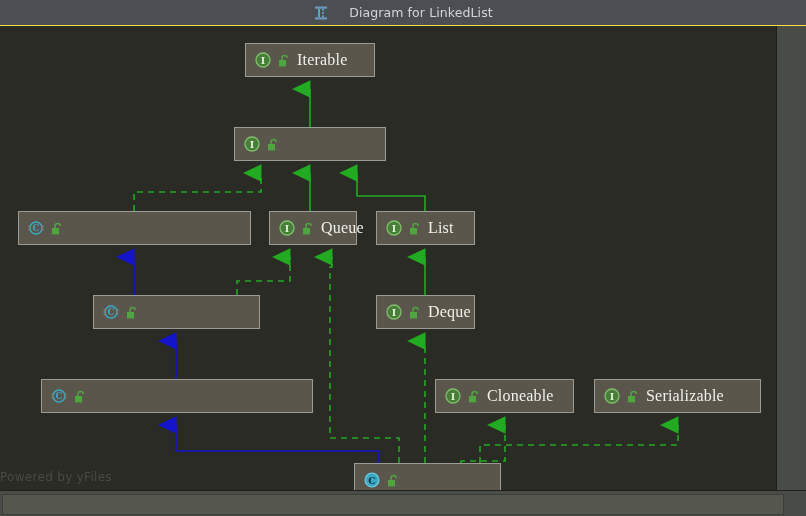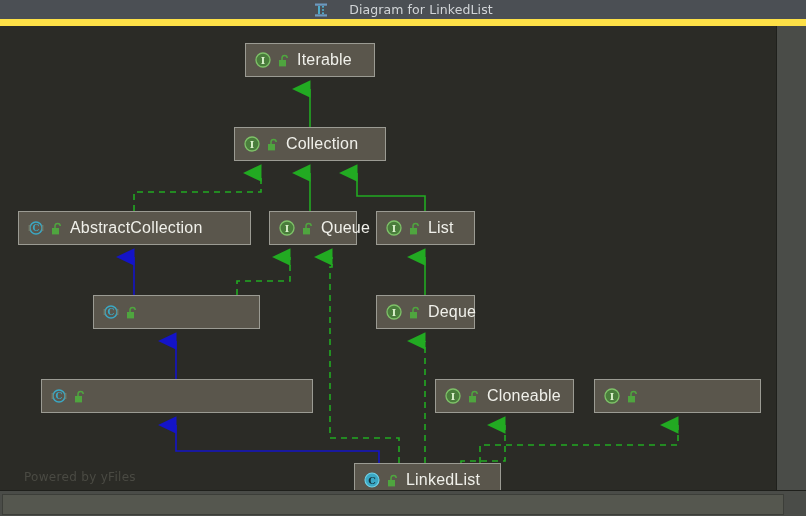--- a/index.html
+++ b/index.html
@@ -13,21 +13,21 @@
     position: relative;
     width: 806px; height: 516px;
     background: #2b2b26;
   }
 
   
   #titlebar {
     position: absolute; left: 0; top: 0;
     width: 806px; height: 26px;
     background: #4b4f54;
-    border-bottom: 7px solid #fde047;
+    border-bottom: 1px solid #fde047;
     display: flex; align-items: center; justify-content: center;
     gap: 20px;
     user-select: none;
   }
   #titlebar .tb-icon { width: 16px; height: 16px; display: block; }
   #titlebar .tb-text {
     font-family: "DejaVu Sans", sans-serif;
     font-size: 12.5px;
     color: #d2d5d8;
     letter-spacing: .1px;
@@ -70,33 +70,33 @@
     height: 34px;
     background: #5a564c;
     border: 1px solid #9b9b93;
     display: flex;
     align-items: center;
     padding: 0 12px 0 9px;
     gap: 7px;
     white-space: nowrap;
   }
   .node .label {
-    font-family: Liberation Sans, sans-serif;
+    font-family: Liberation Serif, serif;
     font-size: 16px;
     color: #f0f0ea;
     line-height: 18px;
     letter-spacing: .2px;
   }
   .node .ic { display: block; flex: 0 0 auto; }
   .ic-kind { width: 16px; height: 16px; }
   .ic-lock { width: 12px; height: 14px; }
 
   
   #watermark {
-    position: absolute; left: 24px; bottom: 32px;
+    position: absolute; left: 0; bottom: 32px;
     font-family: "DejaVu Sans", sans-serif;
     font-size: 12px;
     color: #4a4a43;
     letter-spacing: .3px;
     user-select: none;
   }
 </style>
 </head>
 <body>
 
@@ -180,39 +180,37 @@
           <circle cx="8" cy="8" r="7" fill="#4a7d3c" stroke="#7ec268" stroke-width="1.3"></circle>
           <text x="8" y="11.6" font-family="DejaVu Serif, serif" font-size="9.5" font-weight="bold" fill="#dff5d0" text-anchor="middle">I</text>
         </svg>
       </span>
       <span class="ic ic-lock">
         <svg viewBox="0 0 12 14" width="12" height="14">
           <path d="M4 6 V4 a2.6 2.6 0 0 1 5.2 0" fill="none" stroke="#4fa53f" stroke-width="1.5"></path>
           <rect x="1" y="6" width="7" height="6.4" fill="#4fa53f"></rect>
         </svg>
       </span>
-      <span class="label">Collection</span>
     </div>
 
     <div class="node" style="left:18px; top:185px; width:233px;">
       <span class="ic ic-kind">
         <svg viewBox="0 0 16 16" width="16" height="16">
           <circle cx="8" cy="8" r="6" fill="none" stroke="#3ba8c4" stroke-width="1.5"></circle>
           <rect x="0.6" y="5" width="1.6" height="6" fill="#6f7a6a"></rect>
           <rect x="13.8" y="5" width="1.6" height="6" fill="#6f7a6a"></rect>
           <text x="8" y="11.4" font-family="DejaVu Serif, serif" font-size="8.6" font-weight="bold" fill="#3ba8c4" text-anchor="middle">C</text>
         </svg>
       </span>
       <span class="ic ic-lock">
         <svg viewBox="0 0 12 14" width="12" height="14">
           <path d="M4 6 V4 a2.6 2.6 0 0 1 5.2 0" fill="none" stroke="#4fa53f" stroke-width="1.5"></path>
           <rect x="1" y="6" width="7" height="6.4" fill="#4fa53f"></rect>
         </svg>
       </span>
-      <span class="label">AbstractCollection</span>
     </div>
 
     <div class="node" style="left:269px; top:185px; width:88px;">
       <span class="ic ic-kind">
         <svg viewBox="0 0 16 16" width="16" height="16">
           <circle cx="8" cy="8" r="7" fill="#4a7d3c" stroke="#7ec268" stroke-width="1.3"></circle>
           <text x="8" y="11.6" font-family="DejaVu Serif, serif" font-size="9.5" font-weight="bold" fill="#dff5d0" text-anchor="middle">I</text>
         </svg>
       </span>
       <span class="ic ic-lock">
@@ -312,36 +310,36 @@
           <circle cx="8" cy="8" r="7" fill="#4a7d3c" stroke="#7ec268" stroke-width="1.3"></circle>
           <text x="8" y="11.6" font-family="DejaVu Serif, serif" font-size="9.5" font-weight="bold" fill="#dff5d0" text-anchor="middle">I</text>
         </svg>
       </span>
       <span class="ic ic-lock">
         <svg viewBox="0 0 12 14" width="12" height="14">
           <path d="M4 6 V4 a2.6 2.6 0 0 1 5.2 0" fill="none" stroke="#4fa53f" stroke-width="1.5"></path>
           <rect x="1" y="6" width="7" height="6.4" fill="#4fa53f"></rect>
         </svg>
       </span>
+      <span class="label">Serializable</span>
     </div>
 
     <div class="node" style="left:354px; top:437px; width:147px;">
       <span class="ic ic-kind">
         <svg viewBox="0 0 16 16" width="16" height="16">
           <circle cx="8" cy="8" r="7" fill="#3ba8c4" stroke="#6fd3e8" stroke-width="1.1"></circle>
           <text x="8" y="11.6" font-family="DejaVu Serif, serif" font-size="9.5" font-weight="bold" fill="#14333d" text-anchor="middle">C</text>
         </svg>
       </span>
       <span class="ic ic-lock">
         <svg viewBox="0 0 12 14" width="12" height="14">
           <path d="M4 6 V4 a2.6 2.6 0 0 1 5.2 0" fill="none" stroke="#4fa53f" stroke-width="1.5"></path>
           <rect x="1" y="6" width="7" height="6.4" fill="#4fa53f"></rect>
         </svg>
       </span>
-      <span class="label">LinkedList</span>
     </div>
 
     <div id="watermark">Powered by yFiles</div>
 
     <div id="right-strip"></div>
     <div id="bottom-strip"></div>
   </div>
 
 </div>
 

